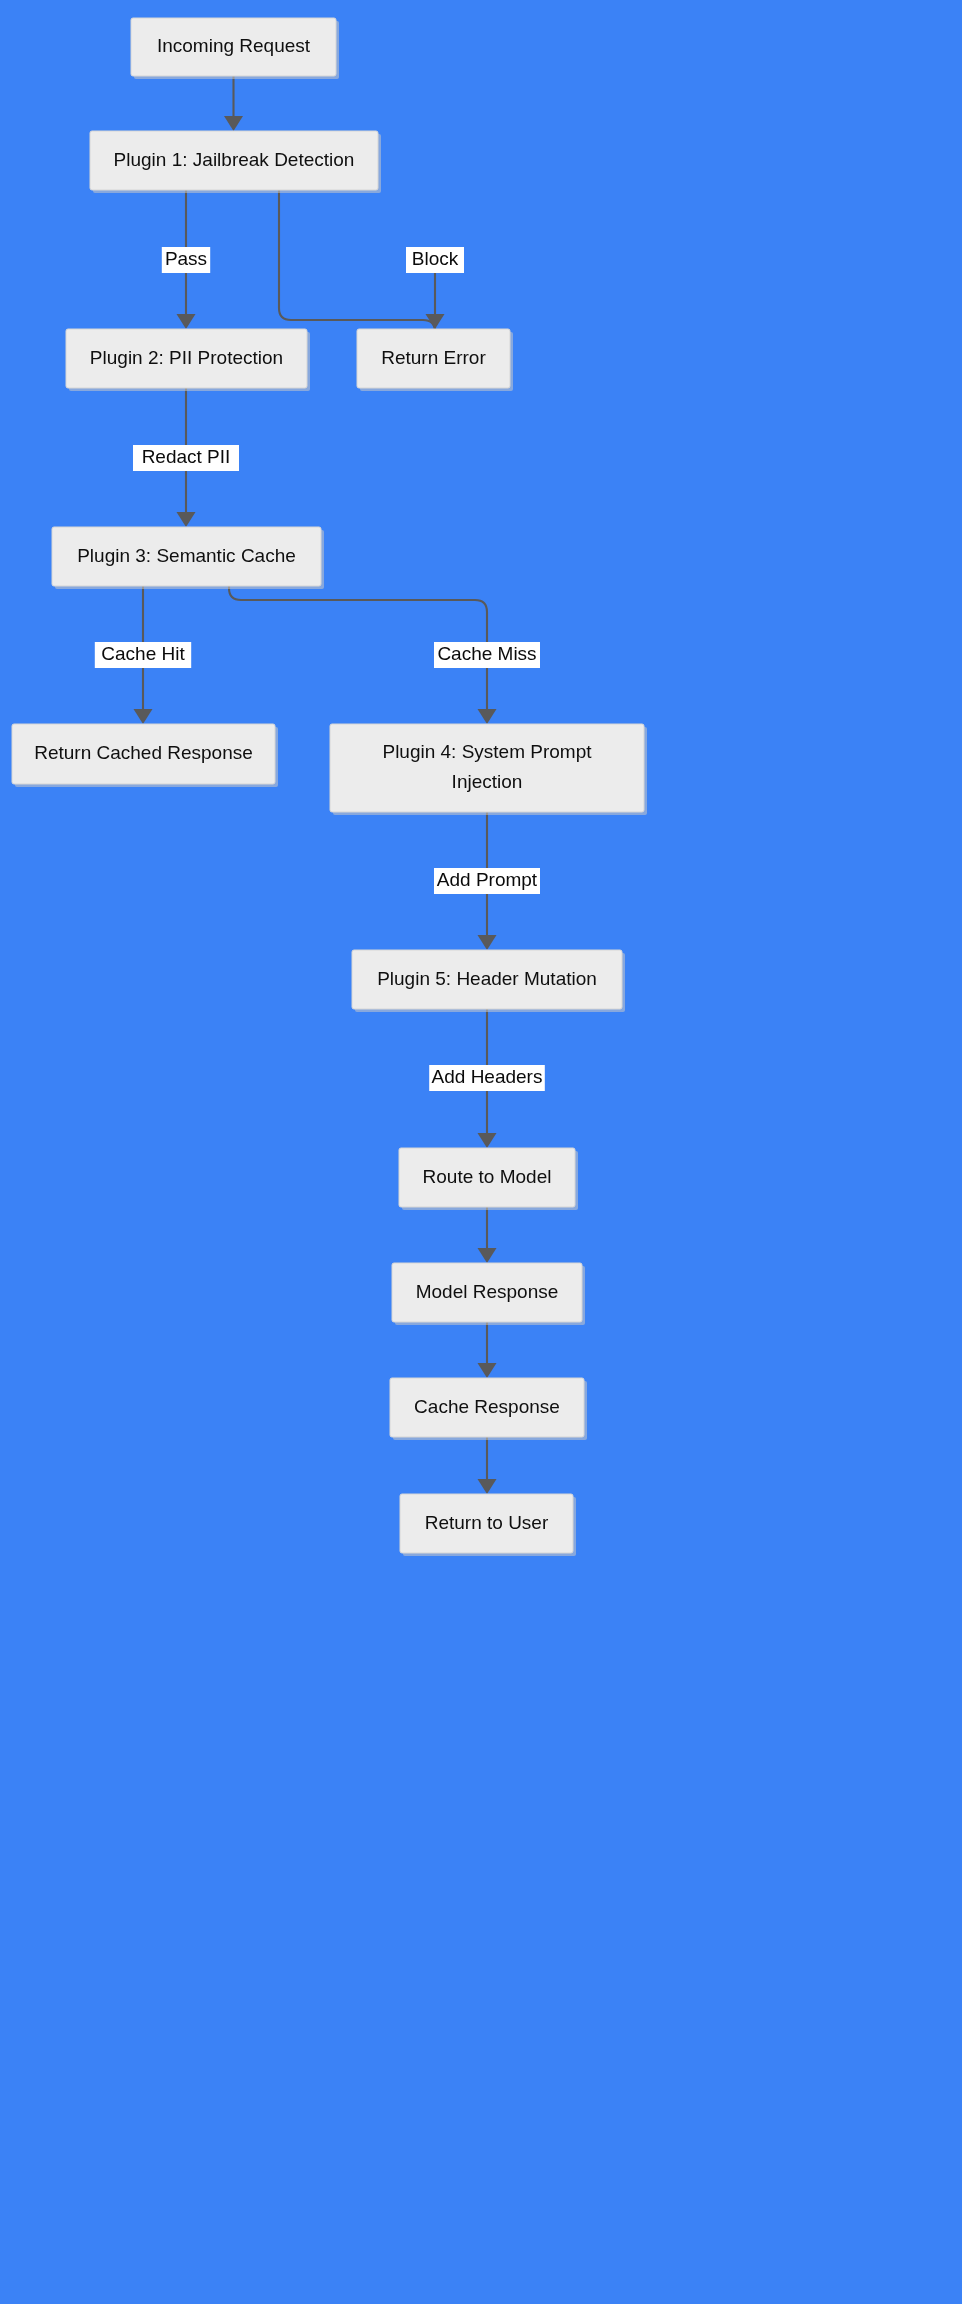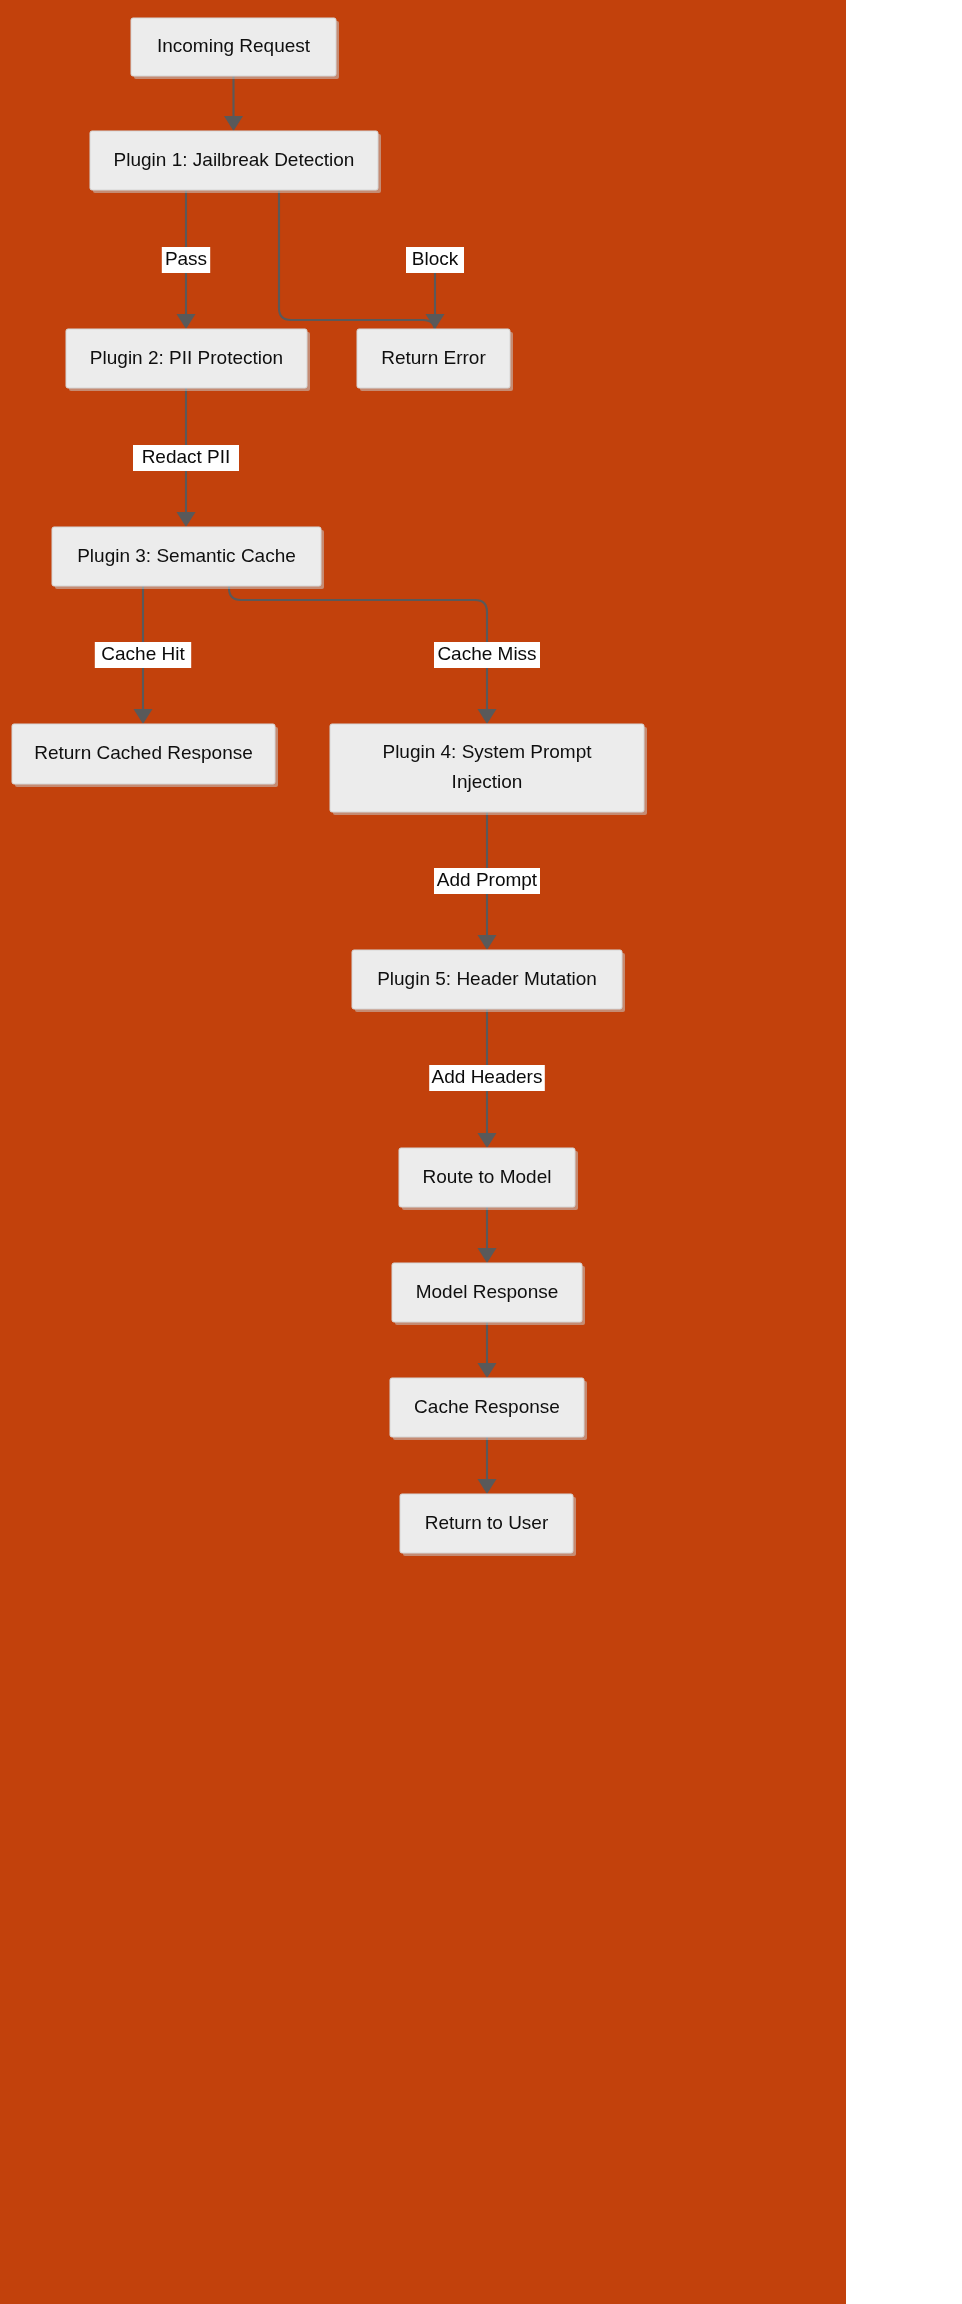--- a/index.html
+++ b/index.html
@@ -9,23 +9,23 @@
     background: #ffffff;
   }
   body {
     width: 962px;
     height: 2304px;
     font-family: "Liberation Sans", sans-serif;
     overflow: hidden;
   }
   #flowchart-root {
     position: relative;
-    width: 846px;
+    width: 962px;
     height: 2304px;
-    background: #c2410c;
+    background: #3b82f6;
   }
   svg.flow-canvas {
     position: absolute;
     top: 0;
     left: 0;
     width: 962px;
     height: 2304px;
     display: block;
   }
   .node-box {

